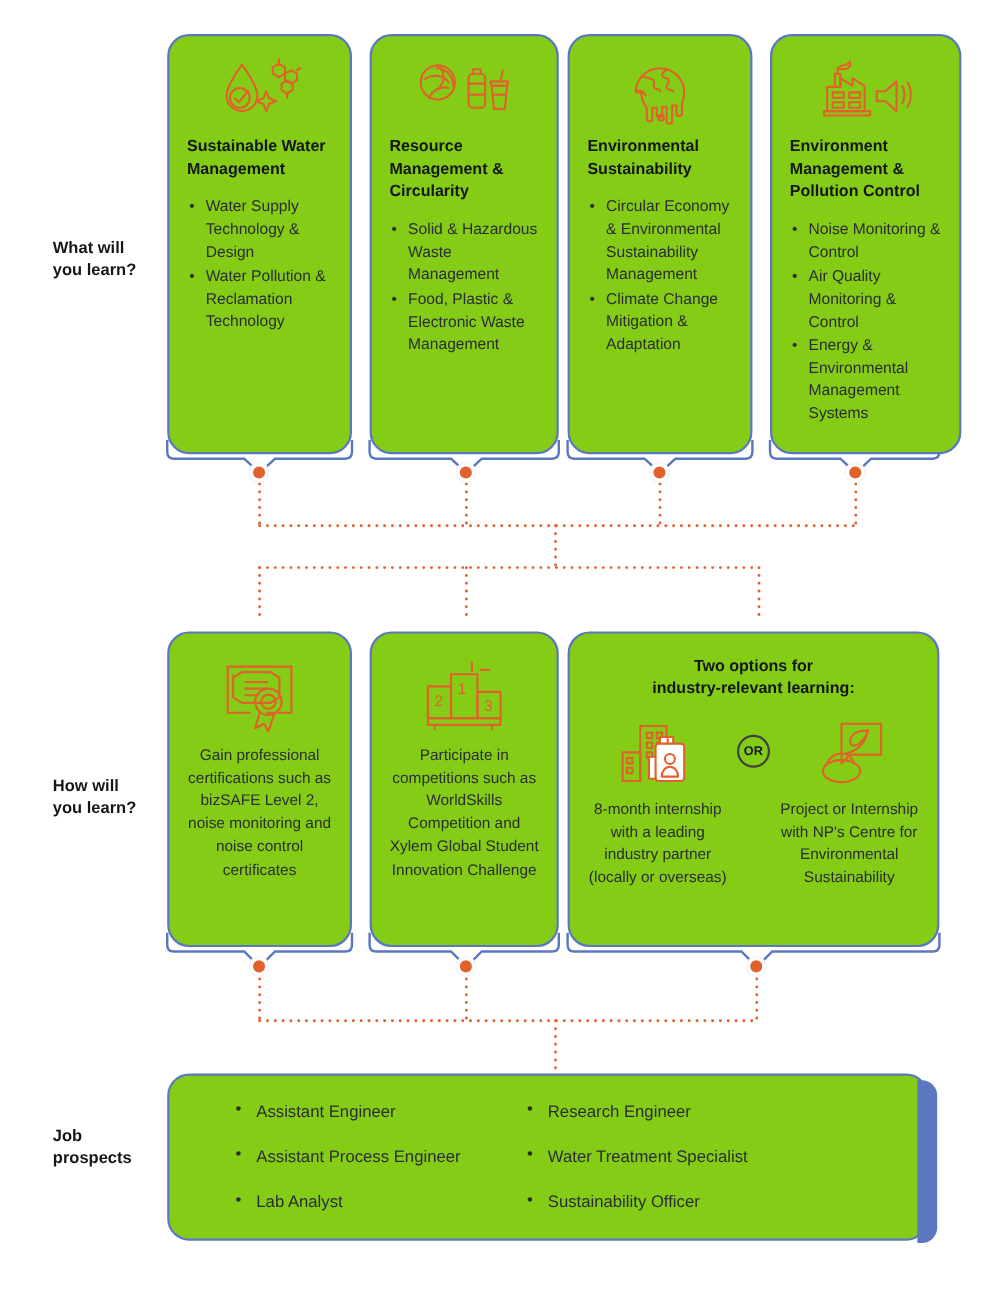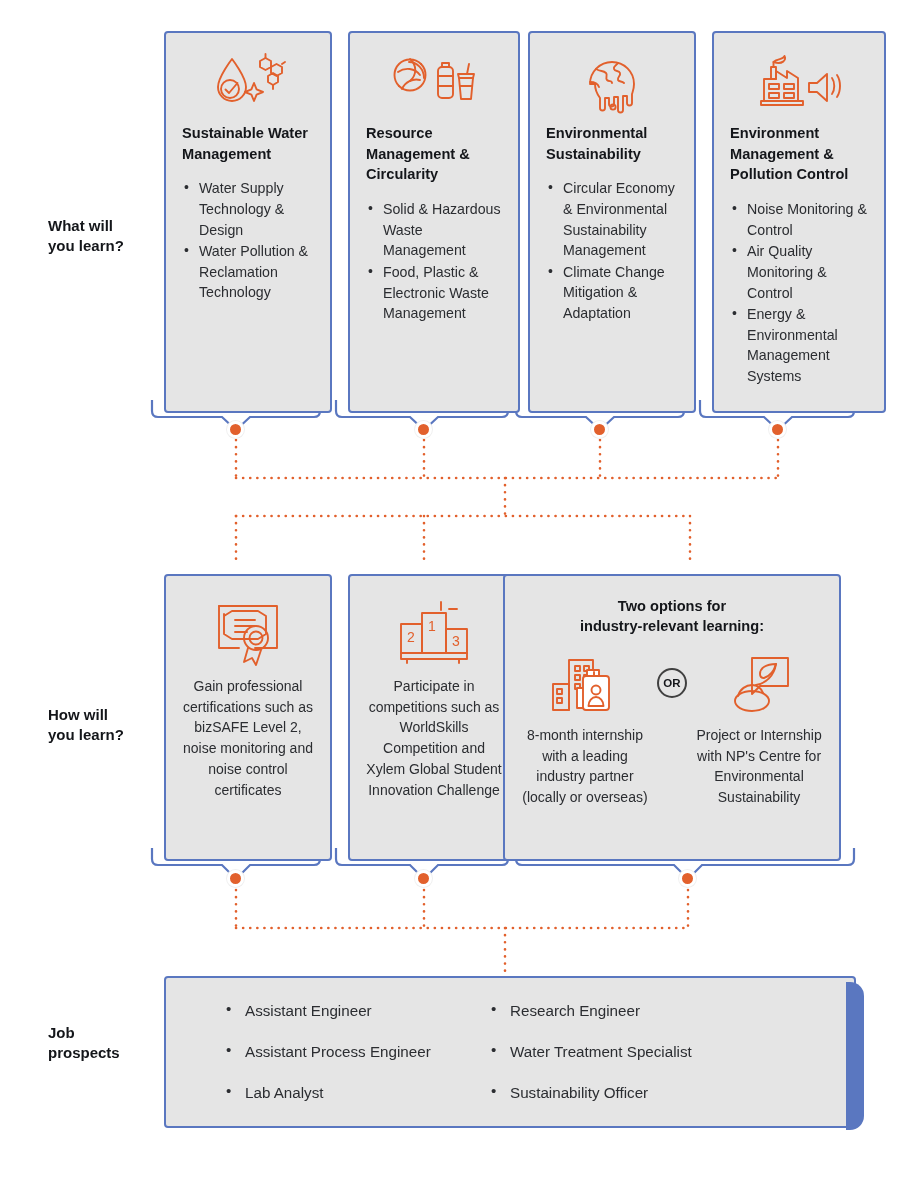--- a/index.html
+++ b/index.html
@@ -17,25 +17,24 @@
     font-weight: bold;
     font-size: 15px;
     line-height: 1.35;
     color: #14161a;
     text-align: left;
   }
 
   
   .card {
     position: absolute;
-    background: #e5e5e5;
+    background: #84cc16;
     border: 2.2px solid #5a77c0;
-    border-radius: 4px;
+    border-radius: 20px;
     z-index: 3;
-    margin-left: 12px;
   }
   .card.shadowed::after {
     content: "";
     position: absolute;
     top: 4px; right: -10px; bottom: -4px;
     width: 18px;
     background: #5a77c0;
     border-radius: 0 14px 14px 0;
     z-index: -1;
   }
@@ -340,21 +339,21 @@
           <path d="M46 4 l0 8 M54 11 l8 0"></path>
           <text x="37" y="33" font-family="Liberation Sans, sans-serif" font-size="14" fill="#e2602c" stroke="none" text-anchor="middle">1</text>
           <text x="16" y="44" font-family="Liberation Sans, sans-serif" font-size="14" fill="#e2602c" stroke="none" text-anchor="middle">2</text>
           <text x="61" y="48" font-family="Liberation Sans, sans-serif" font-size="14" fill="#e2602c" stroke="none" text-anchor="middle">3</text>
         </svg>
       </div>
       <div class="body-text">Participate in competitions such as WorldSkills Competition and Xylem Global Student Innovation Challenge</div>
     </div>
   </div>
 
-  <div class="card" style="left:491px; top:574px; width:338px; height:287px;">
+  <div class="card" style="left:516px; top:574px; width:338px; height:287px;">
     <div class="card-inner" style="padding:16px 14px 10px 14px;">
       <div class="opt-heading">Two options for</div>
       <div class="opt-heading" style="margin-top:0;">industry-relevant learning:</div>
       <div class="opt-row">
         <div class="opt-col">
           <div class="opt-icon">
             <svg width="72" height="62" viewBox="0 0 72 62" fill="none" stroke="#e2602c" stroke-width="1.9" stroke-linecap="round" stroke-linejoin="round">
               <path d="M4 58 l0 -26 l16 0 l0 26 Z"></path>
               <path d="M20 58 l0 -50 l24 0 l0 50"></path>
               <rect x="8" y="37" width="5" height="5"></rect>

